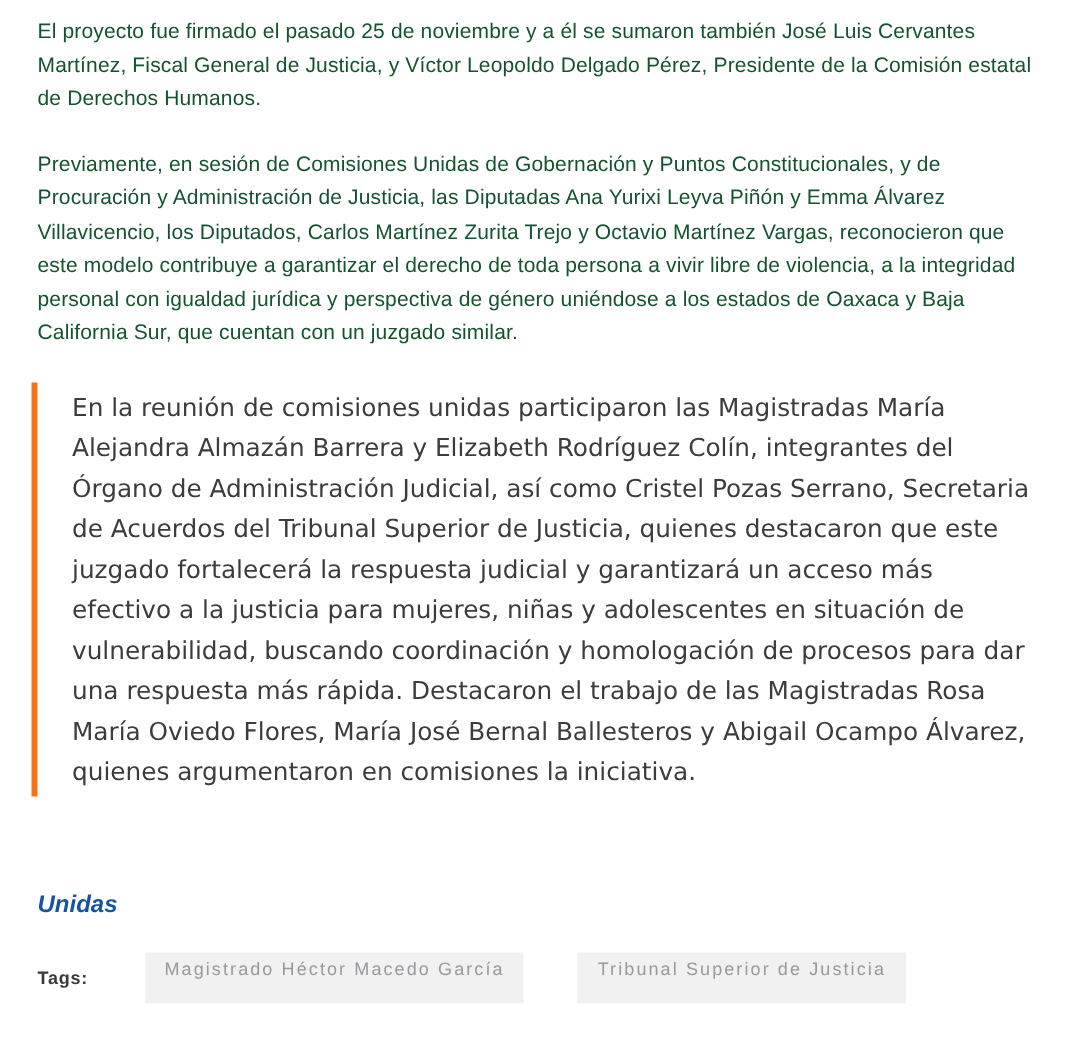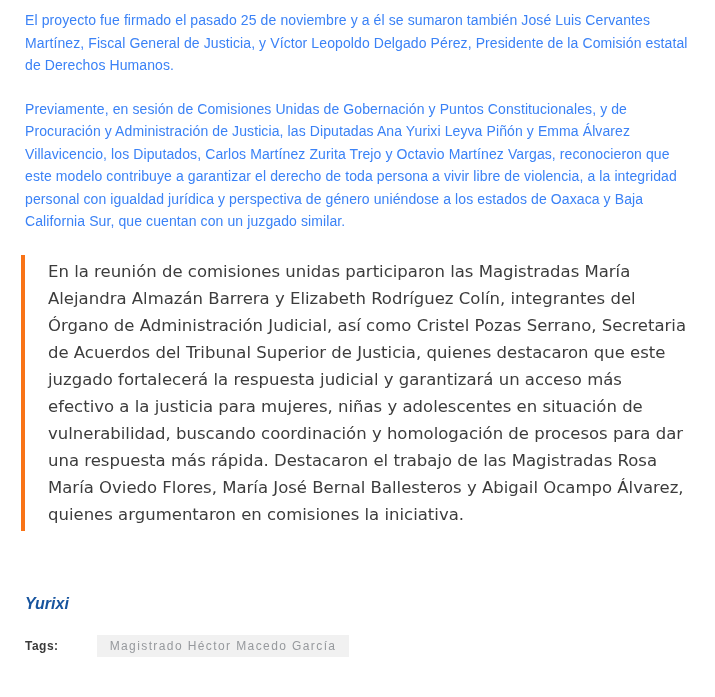--- a/index.html
+++ b/index.html
@@ -16,21 +16,21 @@
   .article {
     box-sizing: border-box;
     width: 715px;
     padding: 9px 18px 0 25px;
   }
   .para {
     margin: 0 0 21px 0;
     font-size: 14px;
     line-height: 22.5px;
     letter-spacing: 0.1px;
-    color: #3b82f6;
+    color: #14532d;
   }
   .quote {
     margin: 22px 0 0 -4px;
     border-left: 4px solid #f97316;
     padding: 3px 8px 3px 23px;
     font-family: "DejaVu Sans", sans-serif;
     font-size: 16.5px;
     line-height: 27px;
     color: #3c3c3c;
   }
@@ -59,39 +59,40 @@
     color: #3a3a3a;
     margin-right: 9px;
   }
   .tag-chip {
     display: inline-block;
     background: #f1f1f1;
     color: #96999d;
     font-size: 12px;
     letter-spacing: 1.4px;
     line-height: 13px;
-    padding: 5px 13px 4px 13px;
+    padding: 5px 13px 16px 13px;
     margin-right: 7px;
     cursor: pointer;
     white-space: nowrap;
   }
 </style>
 </head>
 <body>
 
 <div class="article">
 
   <p class="para">El proyecto fue firmado el pasado 25 de noviembre y a él se sumaron también José Luis Cervantes Martínez, Fiscal General de Justicia, y Víctor Leopoldo Delgado Pérez, Presidente de la Comisión estatal de Derechos Humanos.</p>
 
   <p class="para">Previamente, en sesión de Comisiones Unidas de Gobernación y Puntos Constitucionales, y de Procuración y Administración de Justicia, las Diputadas Ana Yurixi Leyva Piñón y Emma Álvarez Villavicencio, los Diputados, Carlos Martínez Zurita Trejo y Octavio Martínez Vargas, reconocieron que este modelo contribuye a garantizar el derecho de toda persona a vivir libre de violencia, a la integridad personal con igualdad jurídica y perspectiva de género uniéndose a los estados de Oaxaca y Baja California Sur, que cuentan con un juzgado similar.</p>
 
   <blockquote class="quote">En la reunión de comisiones unidas participaron las Magistradas María Alejandra Almazán Barrera y Elizabeth Rodríguez Colín, integrantes del Órgano de Administración Judicial, así como Cristel Pozas Serrano, Secretaria de Acuerdos del Tribunal Superior de Justicia, quienes destacaron que este juzgado fortalecerá la respuesta judicial y garantizará un acceso más efectivo a la justicia para mujeres, niñas y adolescentes en situación de vulnerabilidad, buscando coordinación y homologación de procesos para dar una respuesta más rápida. Destacaron el trabajo de las Magistradas Rosa María Oviedo Flores, María José Bernal Ballesteros y Abigail Ocampo Álvarez, quienes argumentaron en comisiones la iniciativa.</blockquote>
 
   <div class="category-row">
-    <a class="category-link">Yurixi</a>
+    <a class="category-link">Unidas</a>
   </div>
 
   <div class="tags-row">
     <span class="tags-label">Tags:</span>
     <a class="tag-chip">Magistrado Héctor Macedo García</a>
+    <a class="tag-chip">Tribunal Superior de Justicia</a>
   </div>
 
 </div>
 
 </body></html>

